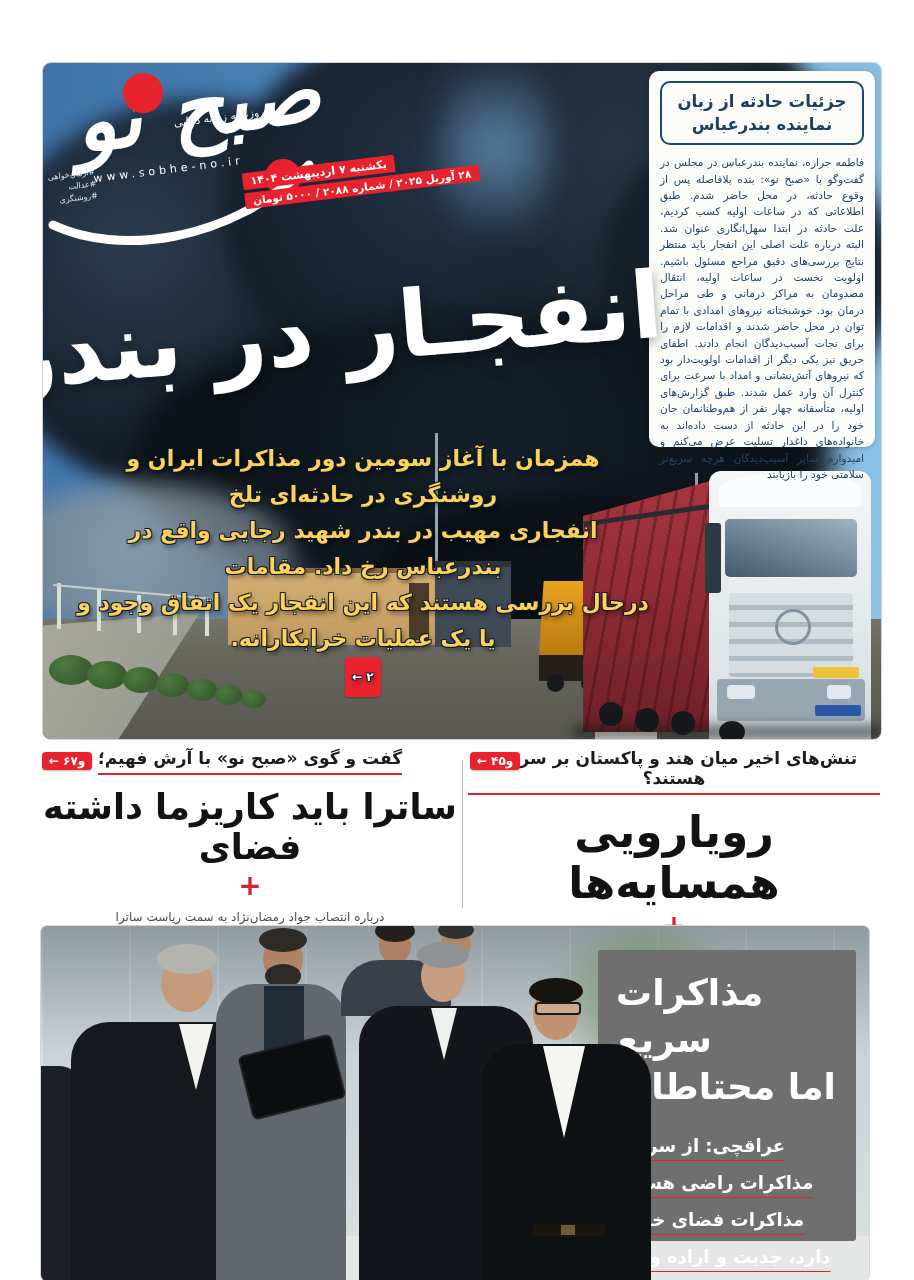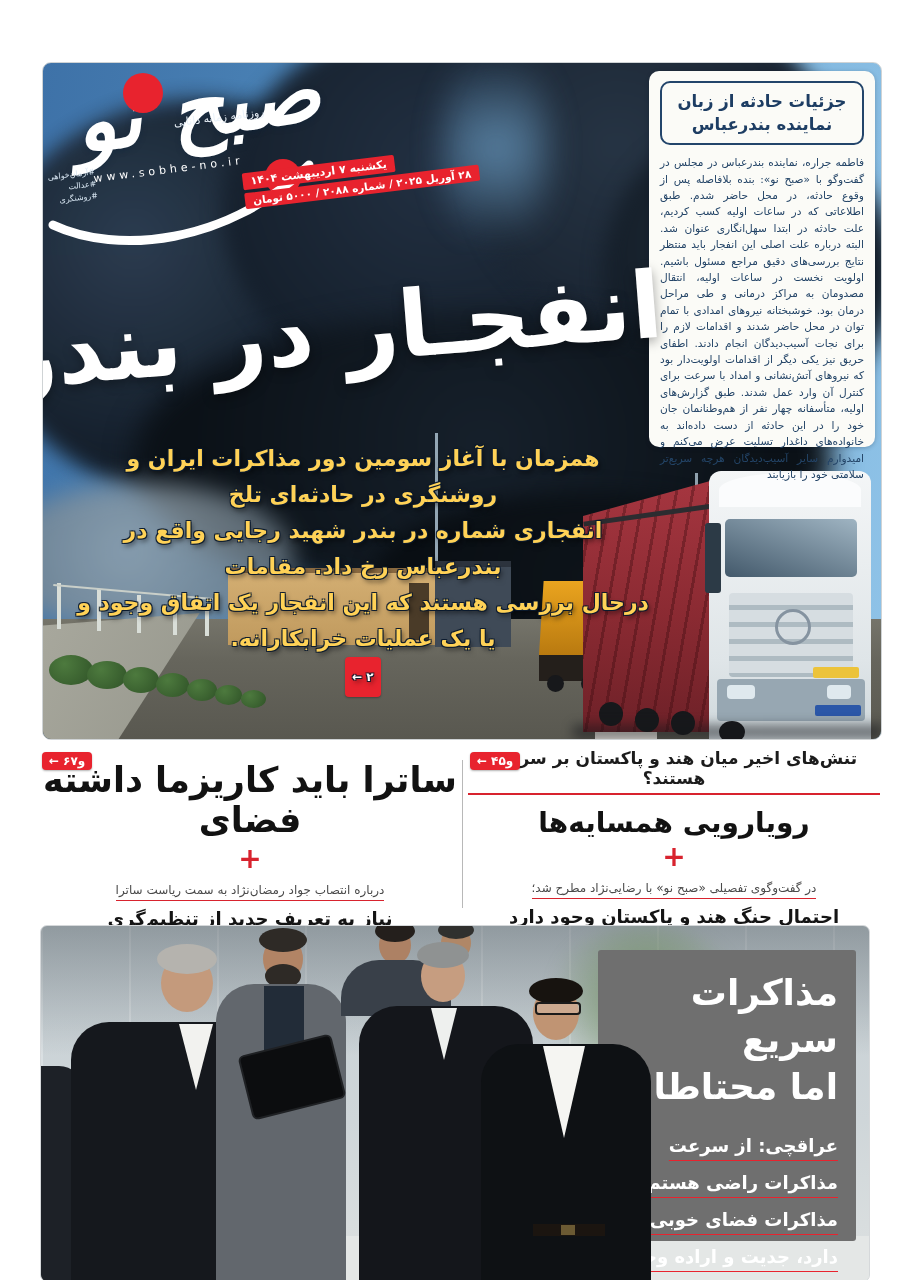--- a/index.html
+++ b/index.html
@@ -107,21 +107,21 @@
   #facade{position:absolute;inset:0;
     background:
       linear-gradient(180deg,rgba(92,102,108,.5),rgba(92,102,108,0) 130px),
       repeating-linear-gradient(90deg,rgba(255,255,255,.28) 0 2px,rgba(0,0,0,0) 2px 88px);}
   .green{position:absolute;border-radius:50%;filter:blur(7px);}
   .head{position:absolute;border-radius:50%;}
   .torso{position:absolute;border-radius:38px 38px 0 0;}
   #gray-panel{
     left:598px;top:950px;width:258px;height:291px;
     background:#6f6f6f;border-radius:3px;
-    padding:20px 18px;box-sizing:border-box;text-align:right;
+    padding:20px 18px;box-sizing:border-box;text-align:left;
   }
   .panel-h{color:#fff;font-size:36px;font-weight:900;line-height:1.3;}
   #panel-body{
     margin-top:18px;color:#fff;font-size:18px;font-weight:bold;line-height:2.05;
     text-decoration:underline;text-decoration-color:#e8232e;
     text-decoration-thickness:1px;text-underline-offset:8px;
   }
 </style>
 </head>
 <body>
@@ -221,51 +221,52 @@
   </div>
 
   <div id="sidebox" class="abs rtl">
     <div id="sidebox-title">جزئیات حادثه از زبان نماینده بندرعباس</div>
     <div id="sidebox-body">فاطمه جراره، نماینده بندرعباس در مجلس در گفت‌وگو با «صبح نو»: بنده بلافاصله پس از وقوع حادثه، در محل حاضر شدم. طبق اطلاعاتی که در ساعات اولیه کسب کردیم، علت حادثه در ابتدا سهل‌انگاری عنوان شد. البته درباره علت اصلی این انفجار باید منتظر نتایج بررسی‌های دقیق مراجع مسئول باشیم. اولویت نخست در ساعات اولیه، انتقال مصدومان به مراکز درمانی و طی مراحل درمان بود. خوشبختانه نیروهای امدادی با تمام توان در محل حاضر شدند و اقدامات لازم را برای نجات آسیب‌دیدگان انجام دادند. اطفای حریق نیز یکی دیگر از اقدامات اولویت‌دار بود که نیروهای آتش‌نشانی و امداد با سرعت برای کنترل آن وارد عمل شدند. طبق گزارش‌های اولیه، متأسفانه چهار نفر از هم‌وطنانمان جان خود را در این حادثه از دست داده‌اند به خانواده‌های داغدار تسلیت عرض می‌کنم و امیدوارم سایر آسیب‌دیدگان هرچه سریع‌تر سلامتی خود را بازیابند</div>
   </div>
 
   <div id="lead-headline" class="abs rtl">انفجـار در بندر</div>
   <div id="lead-deck" class="abs rtl">
     <div class="deck-line">همزمان با آغاز سومین دور مذاکرات ایران و روشنگری در حادثه‌ای تلخ</div>
-    <div class="deck-line">انفجاری شماره در بندر شهید رجایی واقع در بندرعباس رخ داد. مقامات</div>
+    <div class="deck-line">انفجاری مهیب در بندر شهید رجایی واقع در بندرعباس رخ داد. مقامات</div>
     <div class="deck-line">درحال بررسی هستند که این انفجار یک اتفاق وجود و یا یک عملیات خرابکارانه.</div>
     <div class="deck-line">
       <span class="badge">
         <span>←</span>
         <span>۲</span>
       </span>
     </div>
   </div>
 </div>
 
 <div class="teaser rtl abs" style="left:40px;top:748px;width:420px;height:172px;">
   <span class="badge" style="position:absolute;left:2px;top:4px;">
     <span>←</span>
     <span>۶و۷</span>
   </span>
+  <div><span class="kicker">گفت و گوی «صبح نو» با آرش فهیم؛</span></div>
   <div class="t-headline" style="font-size:35px;">ساترا باید کاریزما داشته فضای</div>
   <div class="t-plus">+</div>
   <div><span class="kicker-s">درباره انتصاب جواد رمضان‌نژاد به سمت ریاست ساترا</span></div>
   <div class="t-sub">نیاز به تعریف جدید از تنظیم‌گری</div>
 </div>
 
 <div id="divider-mid" class="abs"></div>
 
 <div class="teaser rtl abs" style="left:468px;top:748px;width:412px;height:172px;">
   <span class="badge" style="position:absolute;left:2px;top:4px;">
     <span>←</span>
     <span>۴و۵</span>
   </span>
   <div><span class="kicker">تنش‌های اخیر میان هند و پاکستان بر سر چه هستند؟</span></div>
-  <div class="t-headline" style="font-size:28px;">رویارویی همسایه‌ها</div>
+  <div class="t-headline" style="font-size:44px;">رویارویی همسایه‌ها</div>
   <div class="t-plus">+</div>
   <div><span class="kicker-s">در گفت‌وگوی تفصیلی «صبح نو» با رضایی‌نژاد مطرح شد؛</span></div>
   <div class="t-sub">احتمال جنگ هند و پاکستان وجود دارد</div>
 </div>
 
 <div id="bottom-photo" class="abs">
   <div id="facade"></div>
   <div class="green" style="left:500px;top:0;width:210px;height:150px;background:radial-gradient(circle,#6f8f5f,rgba(111,143,95,0) 75%);"></div>
   <div class="green" style="left:700px;top:40px;width:100px;height:170px;background:radial-gradient(circle,#7a9668,rgba(122,150,104,0) 75%);opacity:.85;"></div>
   <div class="abs" style="left:0;top:310px;width:828px;height:45px;background:#e4e7e6;"></div>

